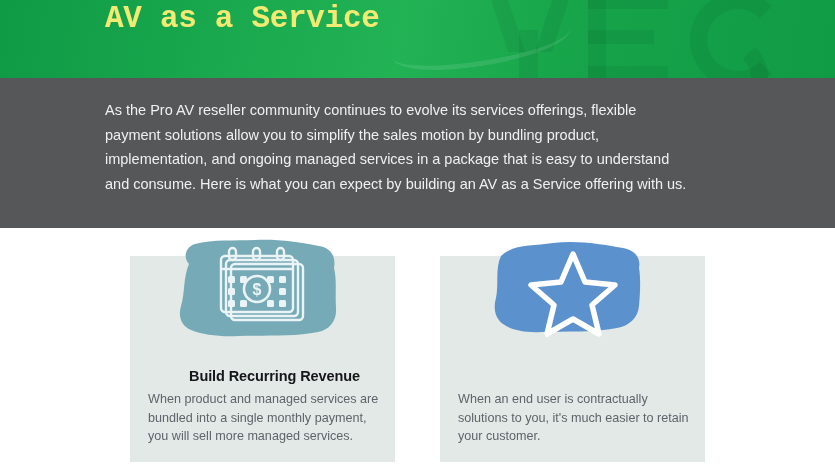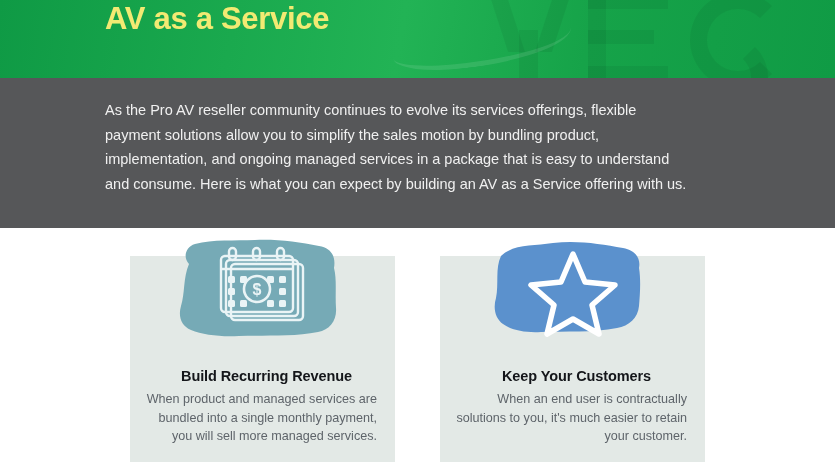--- a/index.html
+++ b/index.html
@@ -9,20 +9,21 @@
     font-family:"Liberation Sans", sans-serif;
     overflow:hidden;
     position:relative;
   }
 
   
   .header-band {
     position:absolute; left:0; top:0; width:835px; height:78px;
     background:#17a04a;
     overflow:hidden;
+    font-family:Liberation Mono, monospace;
   }
   .header-grad {
     position:absolute; inset:0;
     background:linear-gradient(100deg,#0f9a45 0%,#1aa94e 28%,#22b355 48%,#16a349 70%,#109b45 100%);
   }
   
   .wm {
     position:absolute;
     background:rgba(0,0,0,0.055);
   }
@@ -91,27 +92,27 @@
   .card-1 { left:130px; }
   .card-2 { left:440px; }
 
   .icon-zone {
     position:absolute; left:0; top:-18px; width:265px; height:112px;
   }
 
   .brush { position:absolute; left:50%; transform:translateX(-50%); top:0; }
 
   .card-title {
-    position:absolute; left:0; top:112px; width:265px; text-align:center;
+    position:absolute; left:8px; top:112px; width:265px; text-align:center;
     font-size:14.5px; font-weight:bold; color:#14161a;
     letter-spacing:-0.1px;
     padding-left:8px;
   }
   .card-body {
-    position:absolute; left:10px; top:134px; width:237px; text-align:right;
+    position:absolute; left:18px; top:134px; width:237px; text-align:left;
     font-size:12.6px; line-height:18.5px; color:#5e646a;
   }
 
   svg { display:block; overflow:visible; }
 </style>
 </head>
 <body>
 
 <div class="header-band">
   <div class="header-grad"></div>
@@ -178,17 +179,16 @@
     <div class="icon-zone">
       <svg class="brush" width="180" height="110" viewBox="0 0 180 110">
         <path d="M18,18 C30,6 50,8 70,5 C94,2 118,6 140,10
                  C152,12 158,20 156,30 C158,42 157,56 156,68
                  C155,80 146,88 134,90 C110,95 82,93 58,94
                  C42,95 28,92 20,86 C12,80 10,70 13,60
                  C16,46 12,30 18,18 Z" fill="#5b91cd"></path>
         <path d="M90,16 L102,44 L132,47 L109,67 L116,96 L90,81 L64,96 L71,67 L48,47 L78,44 Z" fill="none" stroke="#ffffff" stroke-width="5.5" stroke-linejoin="round"></path>
       </svg>
     </div>
-    <div class="card-title">Keep Your Customers</div>
     <div class="card-body">When an end user is contractually solutions to you, it's much easier to retain your customer.</div>
   </div>
 
 </div>
 
 </body></html>

